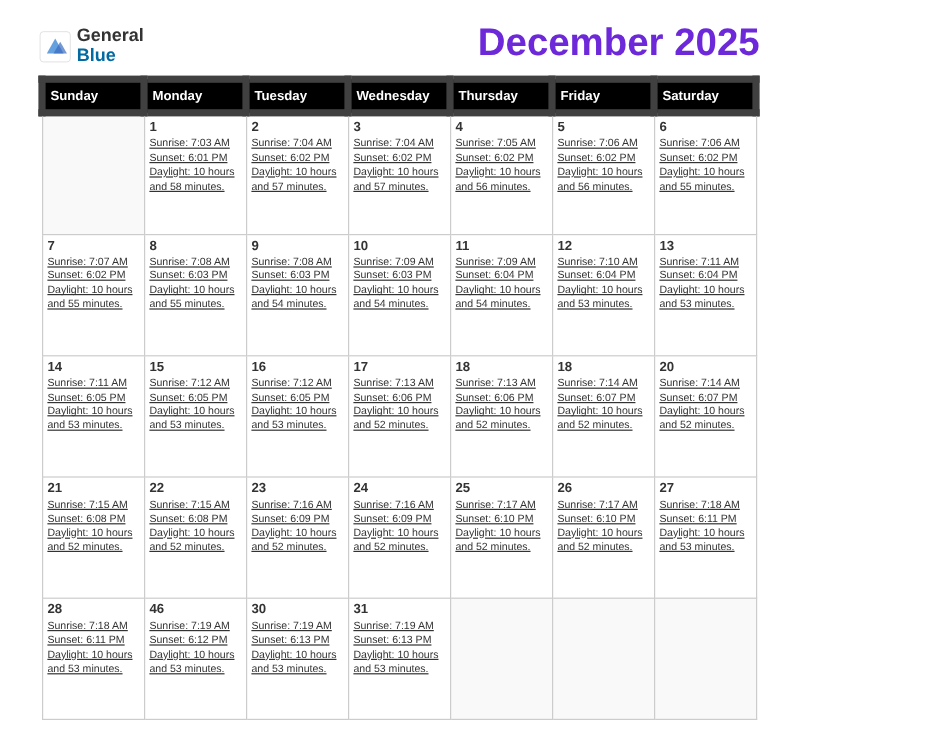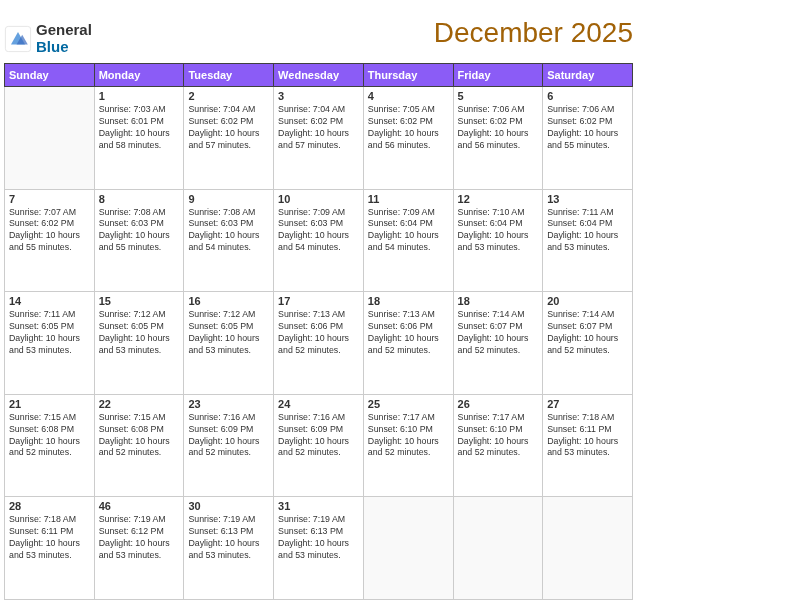--- a/index.html
+++ b/index.html
@@ -6,21 +6,21 @@
     body {
       width: 792px;
       height: 612px;
       background: #fff;
       font-family: Arial, sans-serif;
       overflow: hidden;
     }
     .page {
       width: 655px;
       height: 612px;
-      padding: 18px 22px 12px 4px;
+      padding: 18px 22px 12px 32px;
       display: flex;
       flex-direction: column;
     }
     .header {
       display: flex;
       align-items: flex-start;
       justify-content: space-between;
       margin-bottom: 8px;
     }
     .logo {
@@ -45,63 +45,64 @@
     }
     .logo-icon {
       width: 28px;
       height: 28px;
       margin-right: 4px;
     }
     .title-block {
       text-align: right;
     }
     .month-title {
-      font-size: 28px;
-      font-weight: normal;
-      color: #a16207;
+      font-size: 32px;
+      font-weight: bold;
+      color: #6d28d9;
       line-height: 1.1;
     }
     .location {
       font-size: 14px;
       color: #555;
       margin-top: 2px;
     }
     .calendar {
       width: 100%;
       border-collapse: collapse;
       flex: 1;
       font-size: 9.5px;
     }
     .calendar th {
-      background: #8b5cf6;
+      background: #000000;
       color: #fff;
       padding: 5px 4px;
       text-align: left;
       font-size: 11px;
       font-weight: bold;
-      border: 1px solid #404040;
+      border: 6px solid #404040;
     }
     .calendar td {
       border: 1px solid #ccc;
       vertical-align: top;
       padding: 3px 4px;
       width: calc(100% / 7);
       height: 82px;
     }
     .day-num {
       font-weight: bold;
       font-size: 11px;
       color: #333;
       display: block;
       margin-bottom: 2px;
     }
     .day-info {
       font-size: 8.8px;
       color: #333;
       line-height: 1.35;
+      text-decoration: underline;
     }
     .empty {
       background: #f9f9f9;
     }
   </style>
 </head>
 <body>
 
 <div class="page">
   <div class="header">

